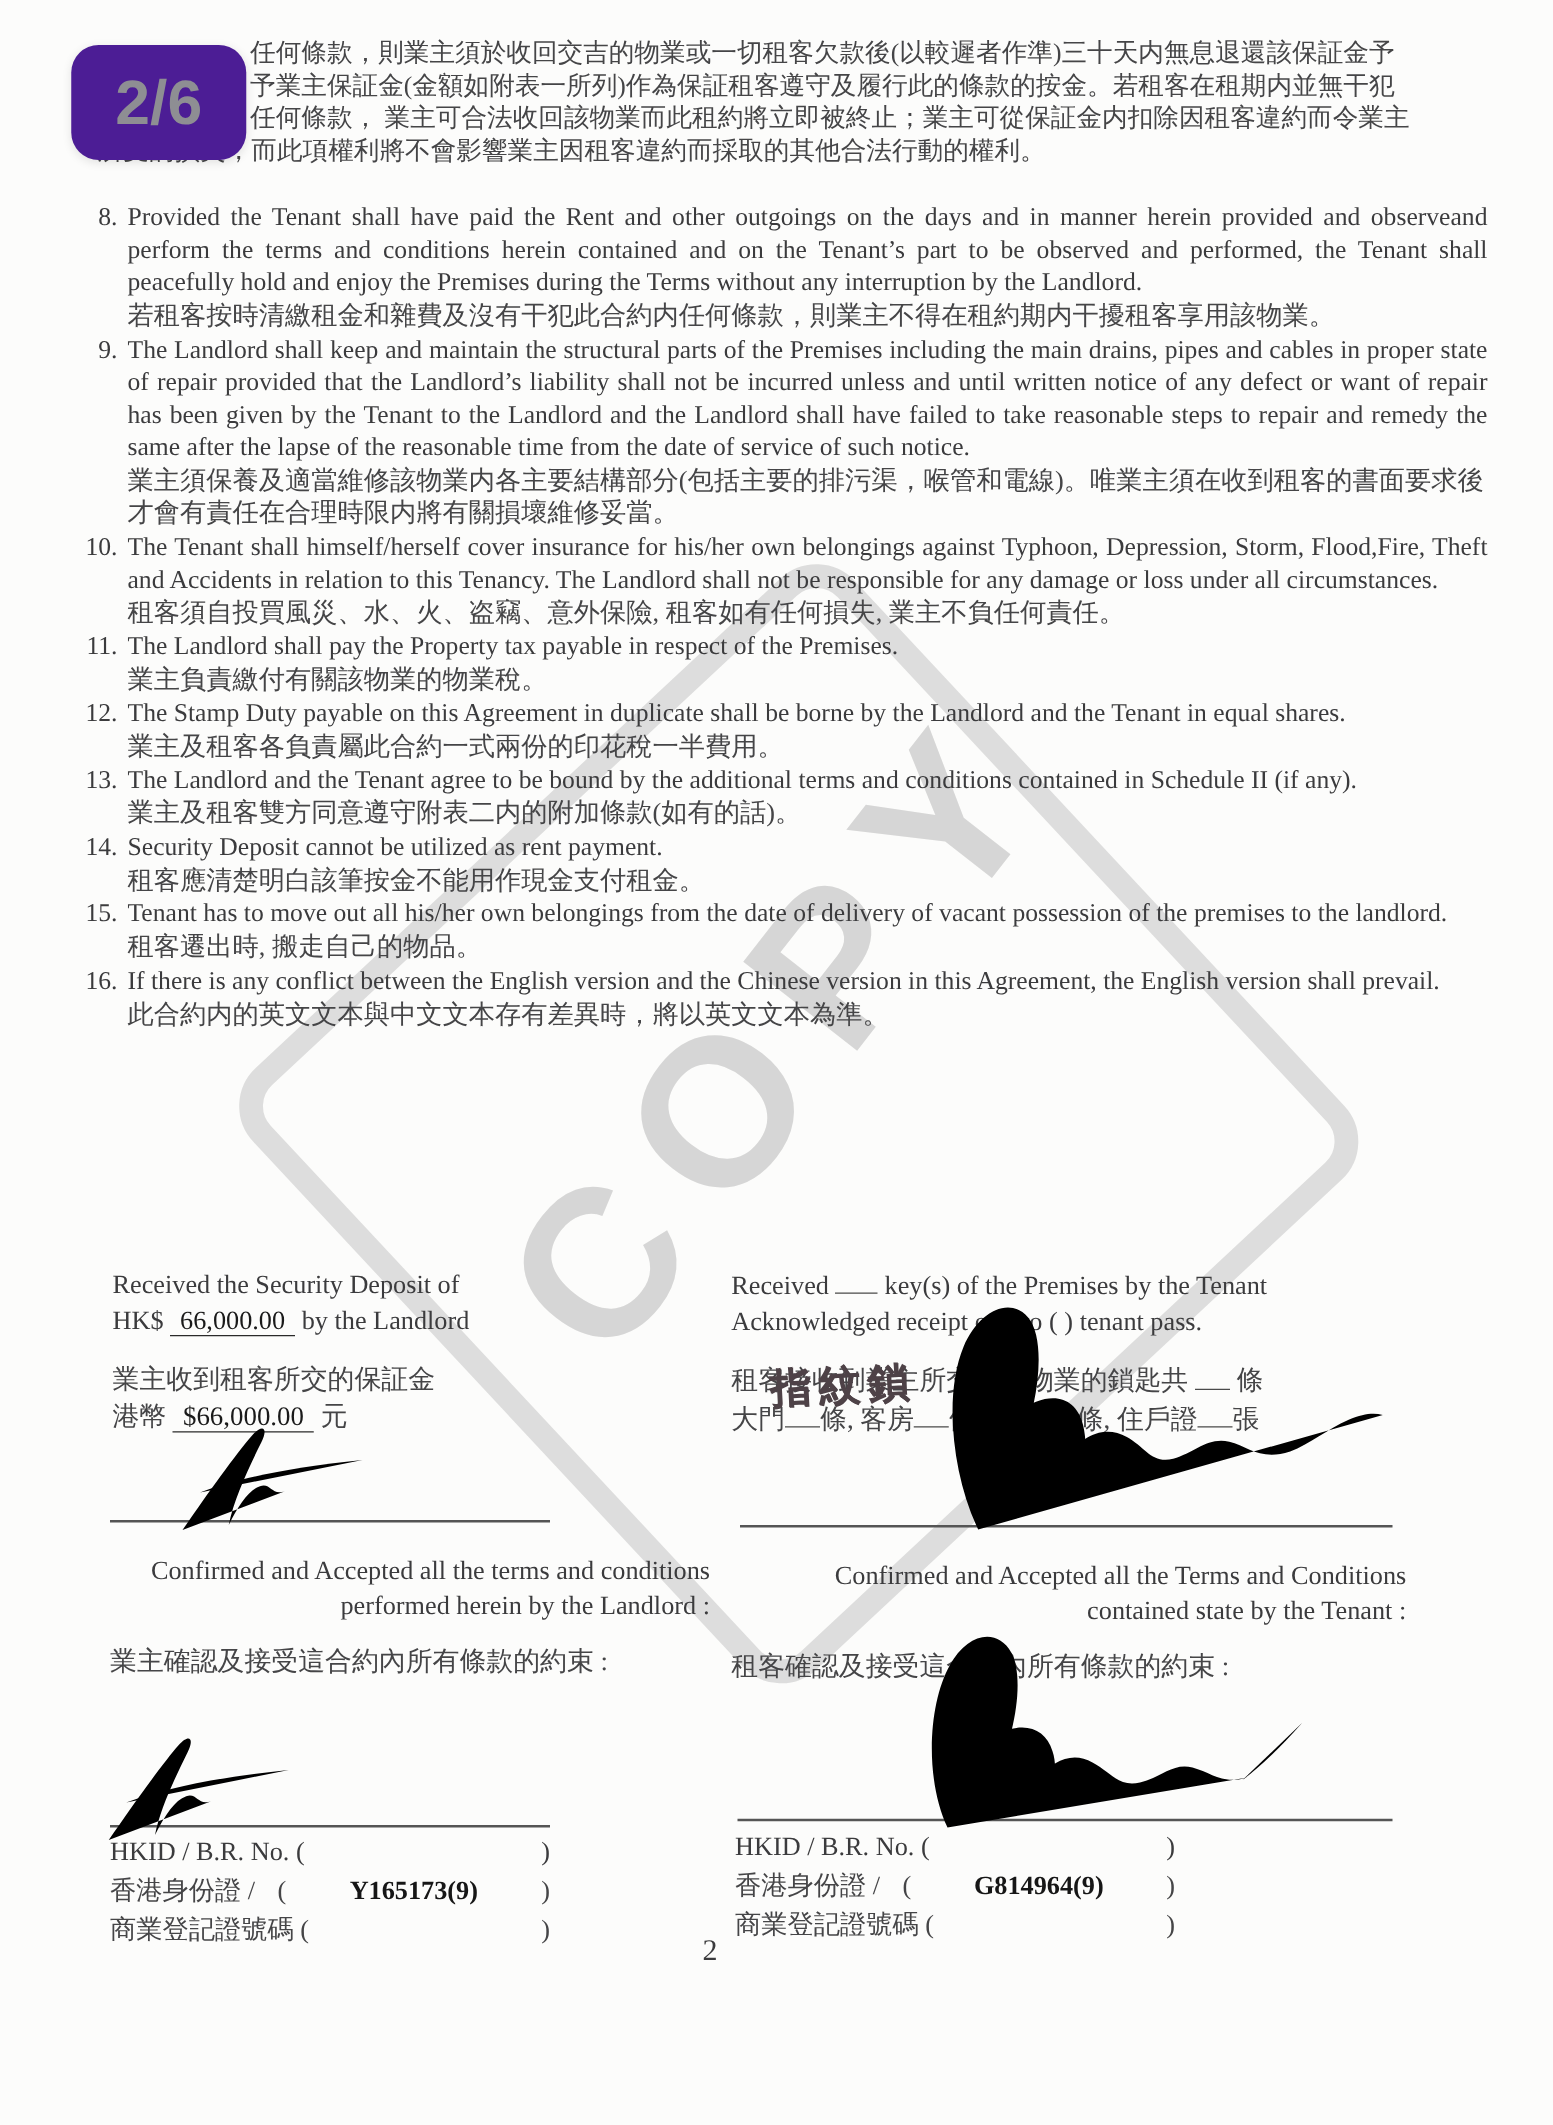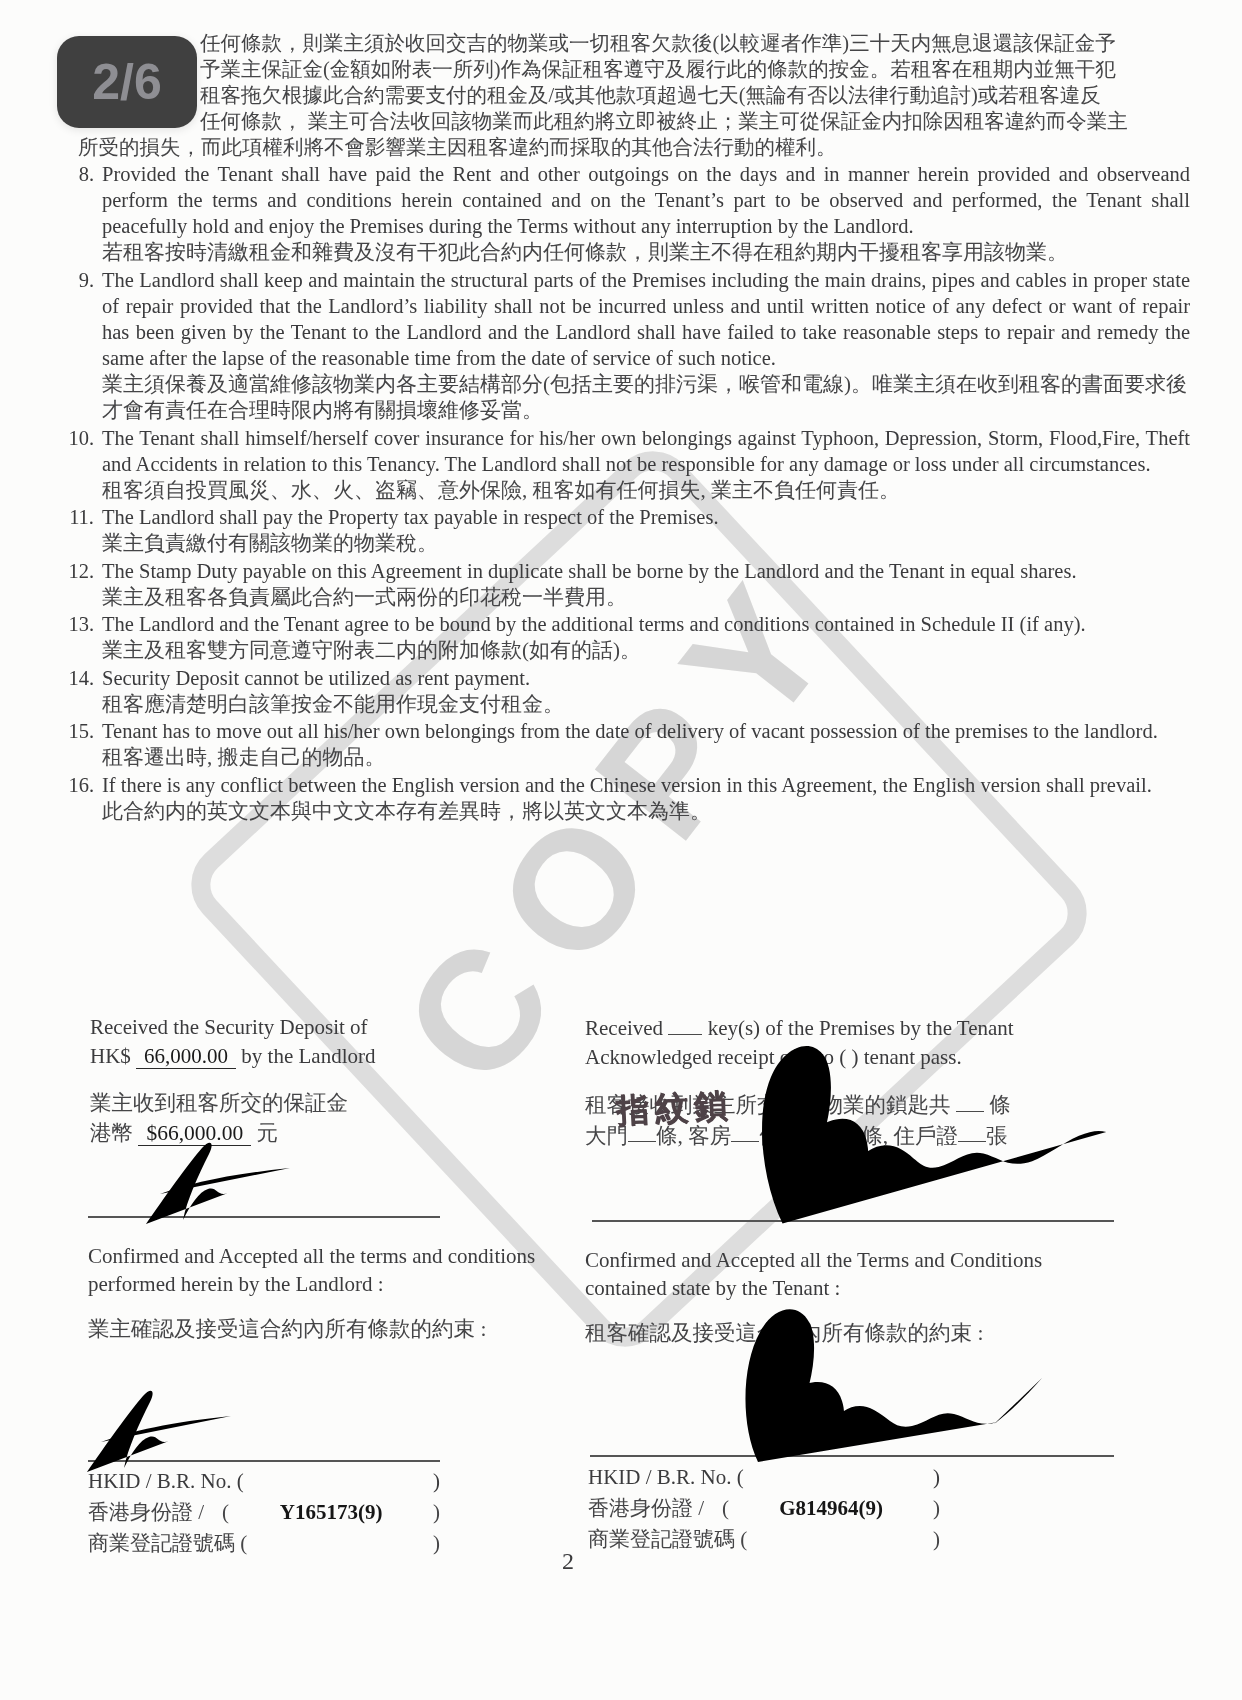--- a/index.html
+++ b/index.html
@@ -17,21 +17,21 @@
   .wm-text{
     position:absolute; left:625px; top:825px; z-index:0;
     transform:translate(-50%,-50%) rotate(-52deg);
     font-family:"Liberation Sans", sans-serif; font-weight:bold;
     font-size:168px; letter-spacing:.18em; color:#b2b2b2; opacity:.5;
     white-space:nowrap;
   }
   
   .badge{
     position:absolute; left:57px; top:36px; width:140px; height:92px; z-index:5;
-    background:#404040; border-radius:22px; box-shadow:0 2px 8px rgba(0,0,0,.10);
+    background:#4c1d95; border-radius:22px; box-shadow:0 2px 8px rgba(0,0,0,.10);
     display:flex; align-items:center; justify-content:center;
     font-family:"Liberation Sans", sans-serif; font-weight:700;
     font-size:50px; color:#8e8e93;
   }
   
   .layer{position:absolute; z-index:1;}
   .intro{left:78px; top:30px; width:1132px;}
   .intro .iline{font-size:20.5px; line-height:26px; white-space:nowrap; color:#454547;}
   .intro .iline.indent{padding-left:122px;}
   .clauses{left:58px; top:161px; width:1132px;}
@@ -52,21 +52,21 @@
   .receipt .zh-l{font-size:21.5px; line-height:30px; color:#454547;}
   .receipt .gap{height:17px;}
   .note-hand{
     left:616px; top:1086px; font-size:33px; color:#4e4247; font-weight:bold;
     transform:rotate(-3deg); letter-spacing:6px; z-index:2;
     text-shadow:0.6px 0.6px 0 #4e4247;
   }
   
   .sig-rule{position:absolute; z-index:1; border-top:2px solid #555;}
   .sig{position:absolute; z-index:2;}
-  .confirm .cline{font-size:21px; line-height:28px;}
+  .confirm .cline{font-size:21px; line-height:28px;text-align:right;}
   .zh-confirm{font-size:21.5px; color:#454547;}
   
   .idblock{width:352px;}
   .idrow{display:flex; align-items:baseline; font-size:21px; line-height:31px;}
   .idrow .fill{flex:1;}
   .idrow .idval{flex:1; text-align:center; font-weight:bold; color:#161616;}
   .idrow .lgap{width:18px;}
   .pagenum{left:548px; top:1548px; width:40px; text-align:center; font-size:24px;}
 </style>
 </head>
@@ -77,21 +77,20 @@
   <div class="wm-diamond"></div>
   <div class="wm-text">COPY</div>
 
   <div class="badge">
     <span>2/6</span>
   </div>
 
   <div class="layer intro">
     <div class="iline indent zh">任何條款，則業主須於收回交吉的物業或一切租客欠款後(以較遲者作準)三十天内無息退還該保証金予</div>
     <div class="iline indent zh">予業主保証金(金額如附表一所列)作為保証租客遵守及履行此的條款的按金。若租客在租期内並無干犯</div>
-    <div class="iline indent zh">租客拖欠根據此合約需要支付的租金及/或其他款項超過七天(無論有否以法律行動追討)或若租客違反</div>
     <div class="iline indent zh">任何條款，  業主可合法收回該物業而此租約將立即被終止；業主可從保証金内扣除因租客違約而令業主</div>
     <div class="iline zh">所受的損失，而此項權利將不會影響業主因租客違約而採取的其他合法行動的權利。</div>
   </div>
 
   <div class="layer clauses">
     <div class="clause">
       <span class="num">8.</span>
       <div class="body">
           <p class="en">Provided the Tenant shall have paid the Rent and other outgoings on the days and in manner herein provided and observeand perform the terms and conditions herein contained and on the Tenant’s part to be observed and performed, the Tenant shall peacefully hold and enjoy the Premises during the Terms without any interruption by the Landlord.</p>
       <div class="zh">若租客按時清繳租金和雜費及沒有干犯此合約内任何條款，則業主不得在租約期内干擾租客享用該物業。</div>

